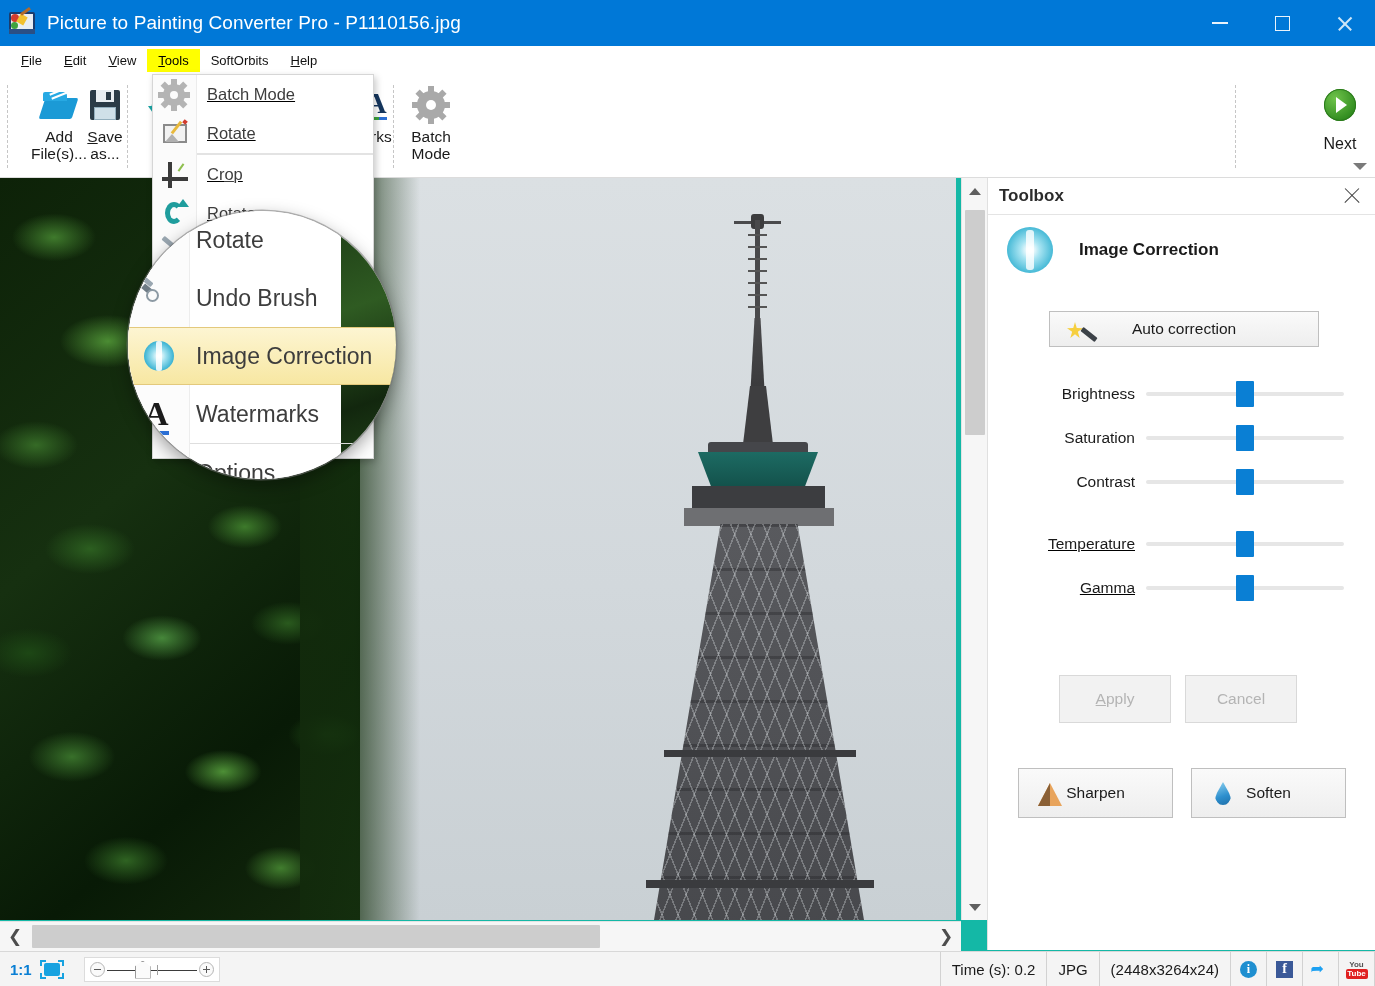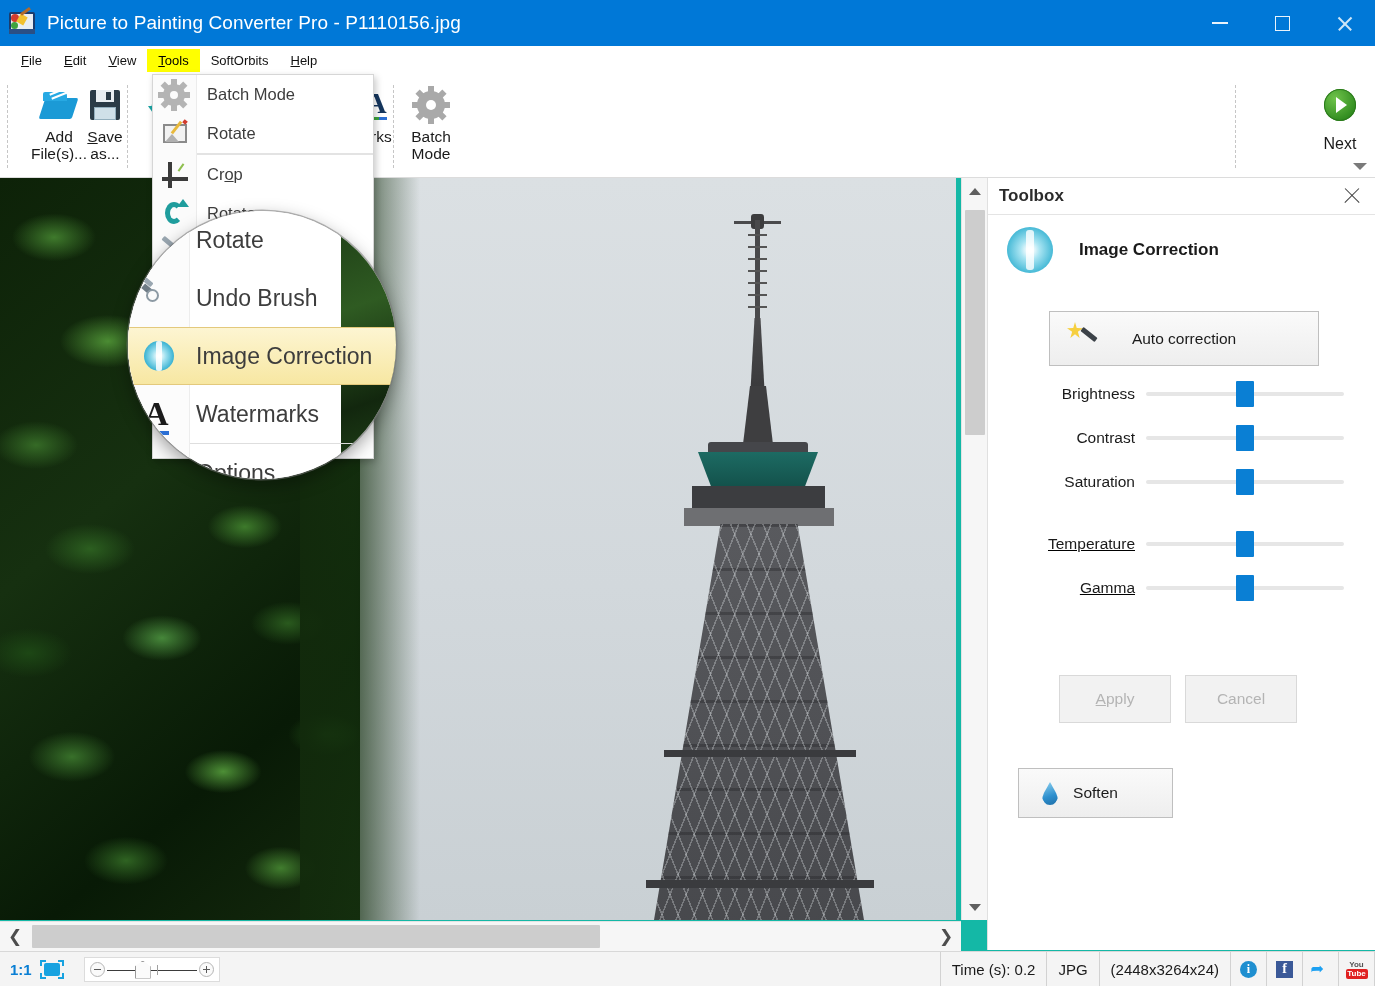--- a/index.html
+++ b/index.html
@@ -114,21 +114,21 @@
     border-right:7px solid transparent;border-top:7px solid #7a7a7a;}
 
   
   .dropdown{
     position:absolute; left:152px; top:74px; width:222px; height:385px;
     background:#ffffff; border:1px solid #d6d6d6; box-shadow:2px 3px 7px rgba(0,0,0,.22);
     z-index:40;
   }
   .dd-gutter{position:absolute;left:0;top:0;width:44px;height:100%;background:#fbfbfb;
     border-right:1px solid #ececec;}
-  .dd-item{position:relative;height:39px;display:flex;align-items:center;cursor:default;z-index:2;}
+  .dd-item{position:relative;height:39px;display:flex;align-items:center;cursor:default;z-index:2;text-decoration:underline;}
   .dd-item .dd-ico{width:44px;height:39px;position:relative;flex:none;}
   .dd-item .dd-lbl{font-size:16.5px;color:#3d3d3d;padding-left:10px;white-space:nowrap;}
   .dd-item .dd-lbl u{text-decoration:underline;}
   .dd-item.sel{background:linear-gradient(to bottom,#fdf4cf,#f8e9a8);
     border-top:1px solid #e6cf84;border-bottom:1px solid #e6cf84;}
   .dd-sep{height:1px;background:#e3e3e3;margin-left:44px;}
 
   .mi-gear .d{position:absolute;left:10px;top:9px;width:22px;height:22px;border-radius:50%;background:#b4b4b4;}
   .mi-gear .d:after{content:"";position:absolute;left:7px;top:7px;width:8px;height:8px;border-radius:50%;background:#fbfbfb;}
   .mi-gear .s{position:absolute;left:18px;top:4px;width:6px;height:32px;background:#b4b4b4;}
@@ -267,21 +267,21 @@
   .tool-badge{width:46px;height:46px;border-radius:50%;flex:none;position:relative;
     background:radial-gradient(circle at 50% 50%, #ffffff 6%, #a8e4f2 30%, #4cbcd8 68%, #39a8c7 100%);}
   .tool-badge .sp{position:absolute;left:19px;top:3px;width:8px;height:40px;background:rgba(255,255,255,.8);border-radius:3px;}
   .tool-name{font-size:17px;font-weight:bold;color:#1a1a1a;margin-left:26px;}
 
   .btn{border:1px solid #bfbfbf;background:linear-gradient(#fafafa,#eeeeee);
     display:flex;align-items:center;justify-content:center;font-size:15.5px;color:#1a1a1a;cursor:default;position:relative;}
   .btn.disabled{color:#b4b4b4;background:#f2f2f2;border-color:#d9d9d9;}
   .btn u{text-decoration:underline;}
 
-  .auto-btn{position:absolute;left:61px;top:96px;width:270px;height:55px;}
+  .auto-btn{position:absolute;left:61px;top:96px;width:270px;height:36px;}
   .wand{position:absolute;left:16px;top:9px;width:30px;height:30px;}
   .wand .st{position:absolute;left:14px;top:11px;width:18px;height:5px;background:#3c4248;transform:rotate(38deg);border-radius:1px;}
   .wand .sr{position:absolute;left:1px;top:1px;width:16px;height:16px;background:#f6cf3f;
     clip-path:polygon(50% 0,61% 37%,100% 39%,68% 61%,79% 100%,50% 76%,21% 100%,32% 61%,0 39%,39% 37%);}
 
   .slider-row{display:flex;align-items:center;height:26px;margin-bottom:18px;}
   .sl-label{width:158px;text-align:right;font-size:15.5px;color:#1a1a1a;padding-right:11px;}
   .sl-track{position:relative;width:198px;height:26px;}
   .sl-line{position:absolute;left:0;top:11px;width:198px;height:4px;background:#e6e6e6;border-radius:2px;}
   .sl-thumb{position:absolute;top:0;width:18px;height:26px;background:#0a7fd4;border-radius:1px;}
@@ -510,28 +510,28 @@
 
       <div class="sliders-a">
         <div class="slider-row">
           <div class="sl-label">Brightness</div>
           <div class="sl-track">
             <div class="sl-line"></div>
               <div class="sl-thumb" style="left:90px"></div>
           </div>
         </div>
         <div class="slider-row">
-          <div class="sl-label">Contrast</div>
+          <div class="sl-label">Saturation</div>
           <div class="sl-track">
             <div class="sl-line"></div>
               <div class="sl-thumb" style="left:90px"></div>
           </div>
         </div>
         <div class="slider-row">
-          <div class="sl-label">Saturation</div>
+          <div class="sl-label">Contrast</div>
           <div class="sl-track">
             <div class="sl-line"></div>
               <div class="sl-thumb" style="left:90px"></div>
           </div>
         </div>
       </div>
 
       <div class="sliders-b">
         <div class="slider-row">
           <div class="sl-label">Temperature</div>
@@ -553,20 +553,27 @@
         <div class="btn disabled">
             <u>A</u>
             <span>pply</span>
           </div>
         <div class="btn disabled">
             <span>Cancel</span>
           </div>
       </div>
 
       <div class="sharp-row">
+        <div class="btn">
+          <div class="glyph">
+              <div class="tri"></div>
+              <div class="tri-dk"></div>
+            </div>
+          <span>Sharpen</span>
+        </div>
         <div class="btn">
           <div class="glyph">
               <div class="drop"></div>
             </div>
           <span>Soften</span>
         </div>
       </div>
 
     </div>
   </div>

